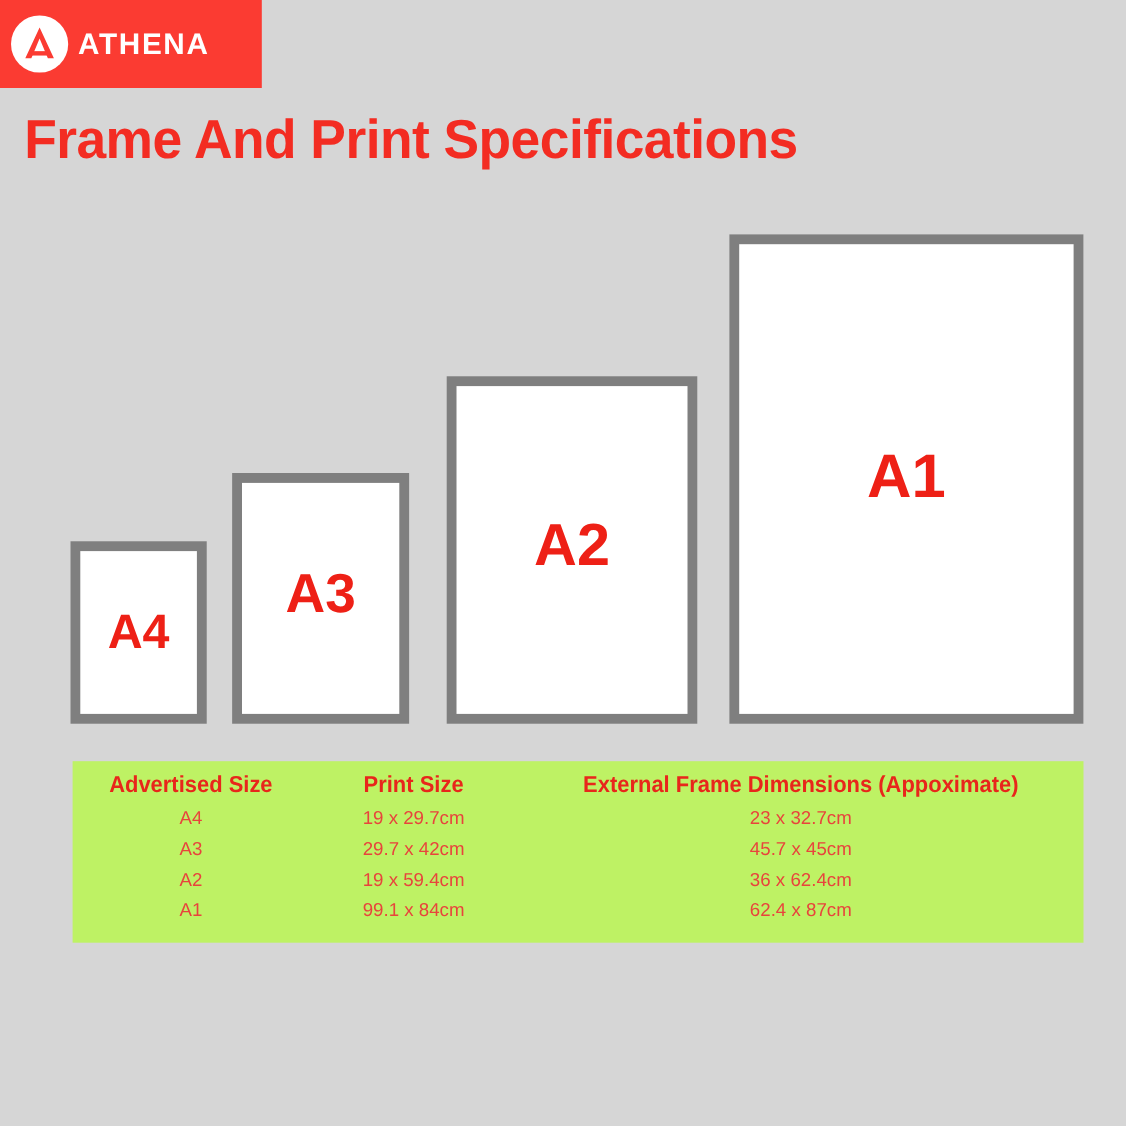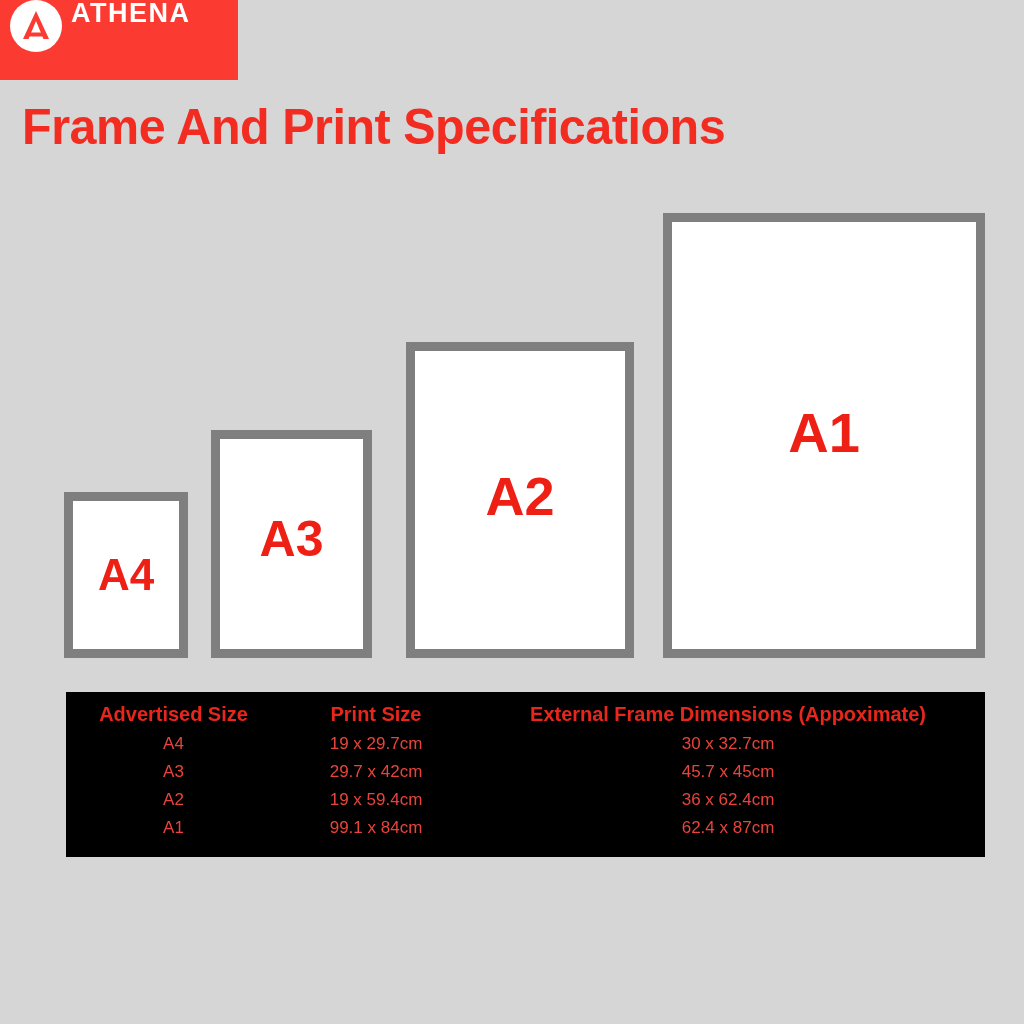--- a/index.html
+++ b/index.html
@@ -17,21 +17,21 @@
 
   
   #brand-bar {
     position: absolute;
     left: 0;
     top: 0;
     width: 238px;
     height: 80px;
     background: #fb3b32;
     display: flex;
-    align-items: flex-start;
+    align-items: center;
     padding-left: 10px;
     box-sizing: border-box;
   }
   #brand-logo-mark {
     width: 52px;
     height: 52px;
     border-radius: 50%;
     background: #ffffff;
     display: flex;
     align-items: center;
@@ -100,21 +100,21 @@
   #frame-a2 .frame-label { margin-bottom: 8px; }
   #frame-a1 .frame-label { margin-bottom: 6px; }
 
   
   #specs-panel {
     position: absolute;
     left: 66px;
     top: 692px;
     width: 919px;
     height: 165px;
-    background: #000000;
+    background: #bef264;
   }
   #specs-table {
     width: 100%;
     border-collapse: collapse;
     table-layout: fixed;
     font-family: "Liberation Sans", sans-serif;
   }
   #specs-table th {
     color: #e8261b;
     font-size: 21px;
@@ -173,21 +173,21 @@
       <tr>
         <th class="col-advertised">Advertised Size</th>
         <th class="col-print">Print Size</th>
         <th class="col-external">External Frame Dimensions (Appoximate)</th>
       </tr>
     </thead>
     <tbody>
       <tr>
         <td>A4</td>
         <td>19 x 29.7cm</td>
-        <td>30 x 32.7cm</td>
+        <td>23 x 32.7cm</td>
       </tr>
       <tr>
         <td>A3</td>
         <td>29.7 x 42cm</td>
         <td>45.7 x 45cm</td>
       </tr>
       <tr>
         <td>A2</td>
         <td>19 x 59.4cm</td>
         <td>36 x 62.4cm</td>

